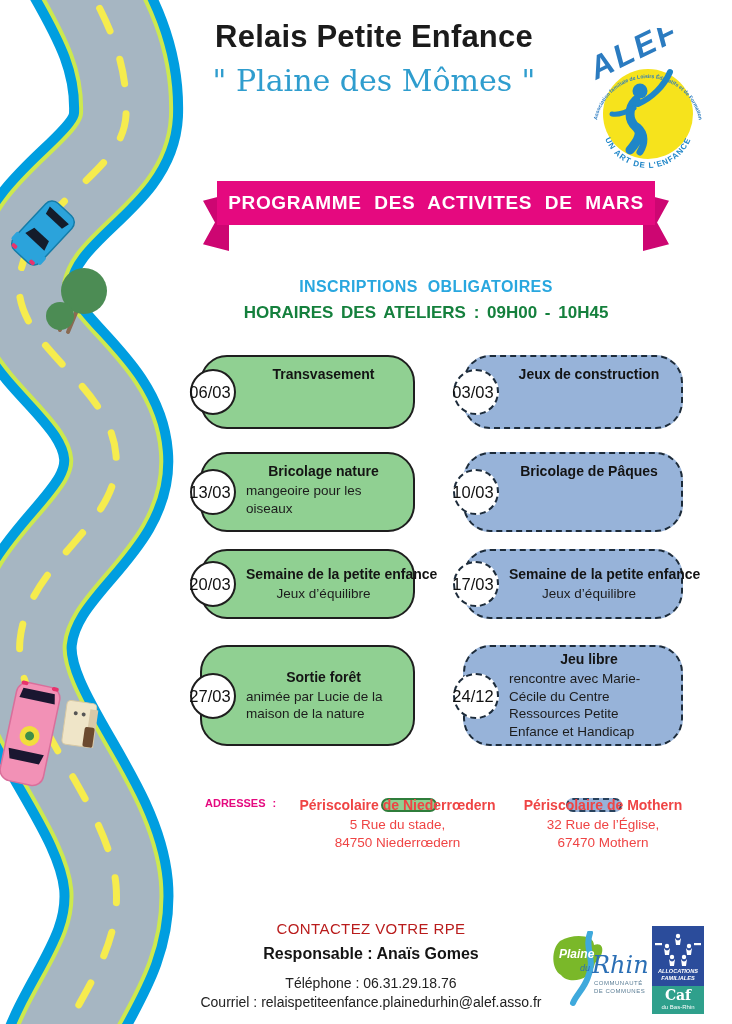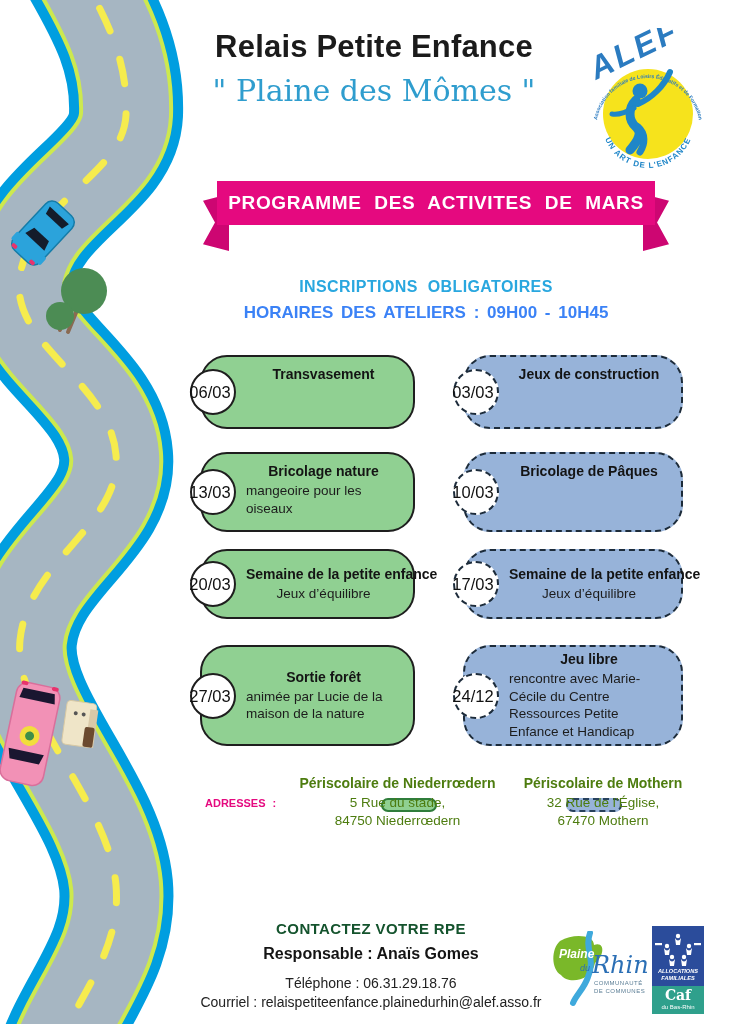--- a/index.html
+++ b/index.html
@@ -3,38 +3,38 @@
 <meta charset="utf-8">
 <style>
   html,body{margin:0;padding:0;background:#ffffff;}
   .poster{
     position:relative;width:732px;height:1024px;background:#fff;overflow:hidden;
     font-family:"Liberation Sans","DejaVu Sans",sans-serif;color:#1b1b1b;
   }
   .abs{position:absolute;}
 
   
-  .title-block{left:178px;top:30px;width:392px;text-align:center;line-height:1.12;}
+  .title-block{left:178px;top:20px;width:392px;text-align:center;line-height:1.12;}
   .title-l1{font-size:31px;font-weight:bold;letter-spacing:.2px;}
   .title-l2{font-size:27px;font-weight:bold;margin-top:2px;}
   .subtitle{font-family:"DejaVu Serif","Liberation Serif",serif;font-size:30px;color:#2f9dce;margin-top:9px;}
 
   
   .banner{left:203px;top:181px;width:466px;height:74px;}
   .banner .tail{position:absolute;top:13px;width:26px;height:57px;background:#cd0672;}
   .banner .tail.left {left:0;  clip-path:polygon(100% 0,0 12%,46% 50%,0 88%,100% 100%);}
   .banner .tail.right{right:0; clip-path:polygon(0 0,100% 12%,54% 50%,100% 88%,0 100%);}
   .banner .band{position:absolute;left:14px;right:14px;top:0;height:44px;background:#e5097f;
     display:flex;align-items:center;justify-content:center;}
   .banner .band span{color:#fff;font-weight:bold;font-size:19px;letter-spacing:.6px;word-spacing:7px;}
 
   
   .info{left:186px;top:278px;width:480px;text-align:center;}
   .info-1{color:#29a7df;font-weight:bold;font-size:16px;letter-spacing:.4px;word-spacing:5px;}
-  .info-2{color:#3b82f6;font-weight:bold;font-size:17px;margin-top:7px;word-spacing:3px;}
+  .info-2{color:#15803d;font-weight:bold;font-size:17px;margin-top:7px;word-spacing:3px;}
 
   
   .row{position:absolute;left:200px;width:483px;display:flex;justify-content:space-between;}
   .card{position:relative;border-radius:27px;box-sizing:border-box;
     display:flex;flex-direction:column;padding:9px 12px 8px 44px;}
   .card.green{background:#90d092;border:2px solid #1e1e1e;width:215px;}
   .card.blue {background:#97b3d9;border:2px dashed #1c2b3a;width:220px;}
   .card.center{justify-content:center;padding-top:4px;padding-bottom:4px;}
   .notch{position:absolute;left:-12px;top:50%;transform:translateY(-50%);
     width:46px;height:46px;border-radius:50%;background:#fff;box-sizing:border-box;}
@@ -43,28 +43,28 @@
   .date{position:absolute;left:-24px;top:50%;transform:translateY(-50%);
     width:64px;text-align:center;font-size:16.5px;color:#111;z-index:2;}
   .card-title{font-weight:bold;font-size:14px;text-align:center;white-space:nowrap;color:#141414;}
   .card-desc{font-size:13.5px;line-height:1.3;margin:3px auto 0;text-align:left;width:fit-content;max-width:100%;color:#1c1c1c;}
 
   
   .adr-label{left:205px;top:797px;color:#e5097f;font-weight:bold;font-size:11px;word-spacing:4px;}
   .swatch{position:absolute;width:56px;height:14px;border-radius:8px;box-sizing:border-box;}
   .swatch.green{left:381px;top:798px;background:#90d092;border:2px solid #2f7d3b;}
   .swatch.blue {left:566px;top:798px;background:#97b3d9;border:2px dashed #27415c;}
-  .adr{position:absolute;top:774px;text-align:center;font-size:13.5px;line-height:1.4;color:#4d7c0f;}
+  .adr{position:absolute;top:796px;text-align:center;font-size:13.5px;line-height:1.4;color:#ef4444;}
   .adr.left{left:295px;width:205px;}
   .adr.right{left:508px;width:190px;}
   .adr .name{font-weight:bold;font-size:14px;}
 
   
   .contact{left:146px;top:920px;width:450px;text-align:center;}
-  .contact .heading{color:#14532d;font-weight:bold;font-size:15px;letter-spacing:.4px;}
+  .contact .heading{color:#b91c1c;font-weight:normal;font-size:15px;letter-spacing:.4px;}
   .contact .resp{font-weight:bold;font-size:16px;margin-top:8px;color:#141414;}
   .contact .tel{font-size:14px;margin-top:12px;color:#222;}
   .contact .mail{font-size:14px;margin-top:3px;color:#222;}
 </style>
 </head>
 <body>
 
 <div class="poster">
 
   <svg class="abs" style="left:-2px;top:0;" width="215" height="1024" viewBox="0 0 215 1024">

